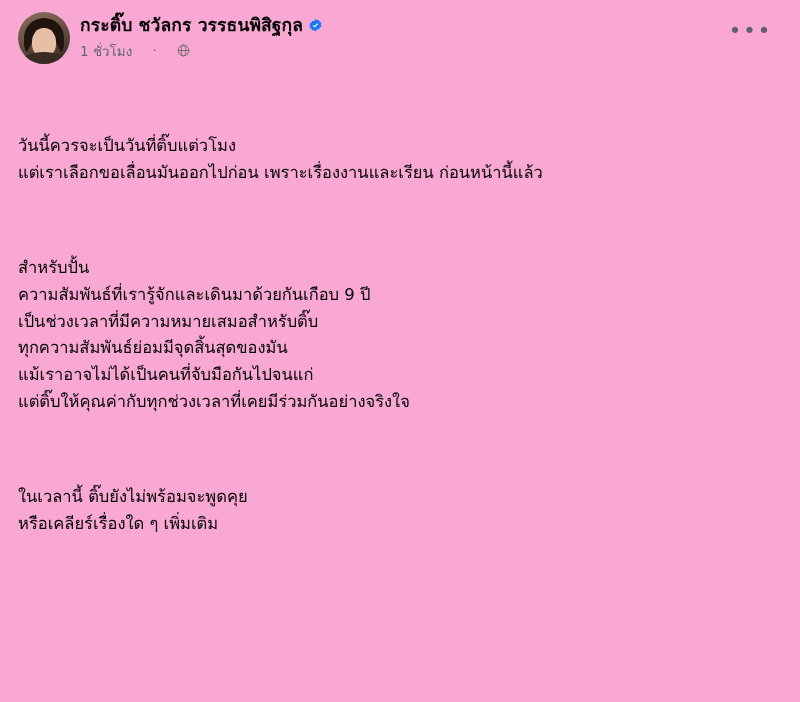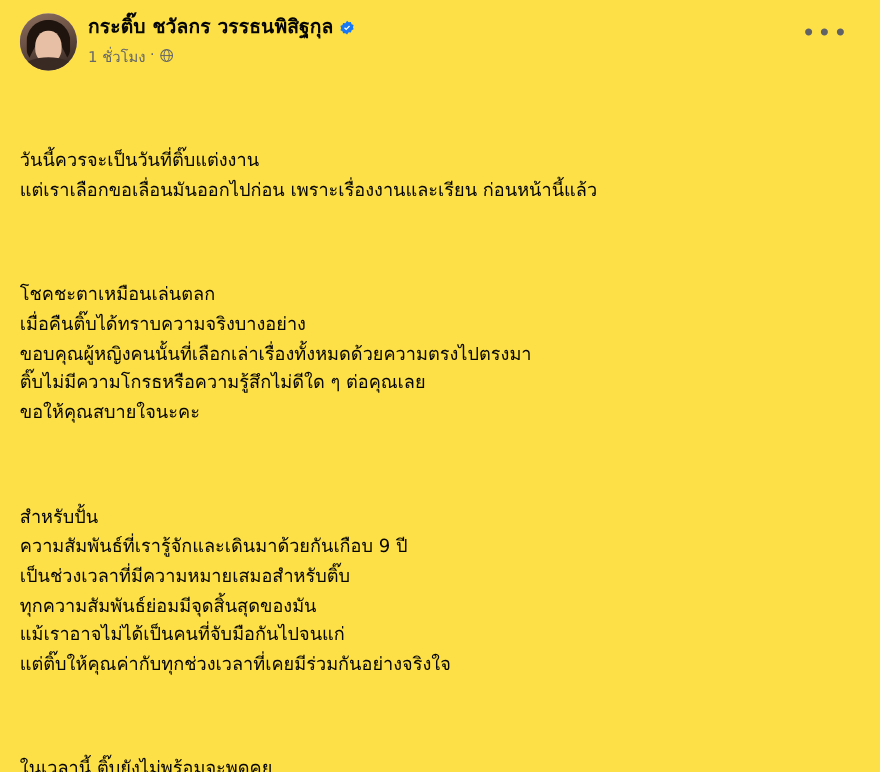--- a/index.html
+++ b/index.html
@@ -8,21 +8,21 @@
     padding: 0;
     background: #ffffff;
     width: 800px;
     height: 702px;
     overflow: hidden;
     font-family: "DejaVu Sans", "Liberation Sans", sans-serif;
   }
   .post {
     width: 800px;
     height: 702px;
-    background: #fde047;
+    background: #f9a8d4;
     padding: 10px 28px 0 18px;
     position: relative;
   }
   .header {
     display: flex;
     align-items: flex-start;
     padding: 2px 0 0 0;
     position: relative;
   }
   .avatar-wrap {
@@ -92,21 +92,21 @@
   }
   .verified {
     width: 15px;
     height: 15px;
     flex: 0 0 15px;
     display: inline-block;
   }
   .meta-row {
     display: flex;
     align-items: center;
-    gap: 4px;
+    gap: 20px;
     margin-top: 3px;
     font-size: 13.5px;
     color: #65676b;
   }
   .meta-dot { color: #65676b; font-size: 13px; }
   .globe-icon { width: 13px; height: 13px; display: inline-block; }
   .menu-dots {
     position: absolute;
     right: 0px;
     top: 10px;
@@ -162,27 +162,22 @@
             <line x1="1.5" y1="8" x2="14.5" y2="8" stroke="#65676b" stroke-width="1.1"></line>
           </svg>
         </span>
       </div>
     </div>
 
     <div class="menu-dots">•••</div>
   </div>
 
   <div class="body">
-    <p class="para">วันนี้ควรจะเป็นวันที่ติ๊บแต่งงาน
+    <p class="para">วันนี้ควรจะเป็นวันที่ติ๊บแต่วโมง
 แต่เราเลือกขอเลื่อนมันออกไปก่อน เพราะเรื่องงานและเรียน ก่อนหน้านี้แล้ว</p>
-    <p class="para">โชคชะตาเหมือนเล่นตลก
-เมื่อคืนติ๊บได้ทราบความจริงบางอย่าง
-ขอบคุณผู้หญิงคนนั้นที่เลือกเล่าเรื่องทั้งหมดด้วยความตรงไปตรงมา
-ติ๊บไม่มีความโกรธหรือความรู้สึกไม่ดีใด ๆ ต่อคุณเลย
-ขอให้คุณสบายใจนะคะ</p>
     <p class="para">สำหรับปั้น
 ความสัมพันธ์ที่เรารู้จักและเดินมาด้วยกันเกือบ 9 ปี
 เป็นช่วงเวลาที่มีความหมายเสมอสำหรับติ๊บ
 ทุกความสัมพันธ์ย่อมมีจุดสิ้นสุดของมัน
 แม้เราอาจไม่ได้เป็นคนที่จับมือกันไปจนแก่
 แต่ติ๊บให้คุณค่ากับทุกช่วงเวลาที่เคยมีร่วมกันอย่างจริงใจ</p>
     <p class="para">ในเวลานี้ ติ๊บยังไม่พร้อมจะพูดคุย
 หรือเคลียร์เรื่องใด ๆ เพิ่มเติม</p>
     
     

